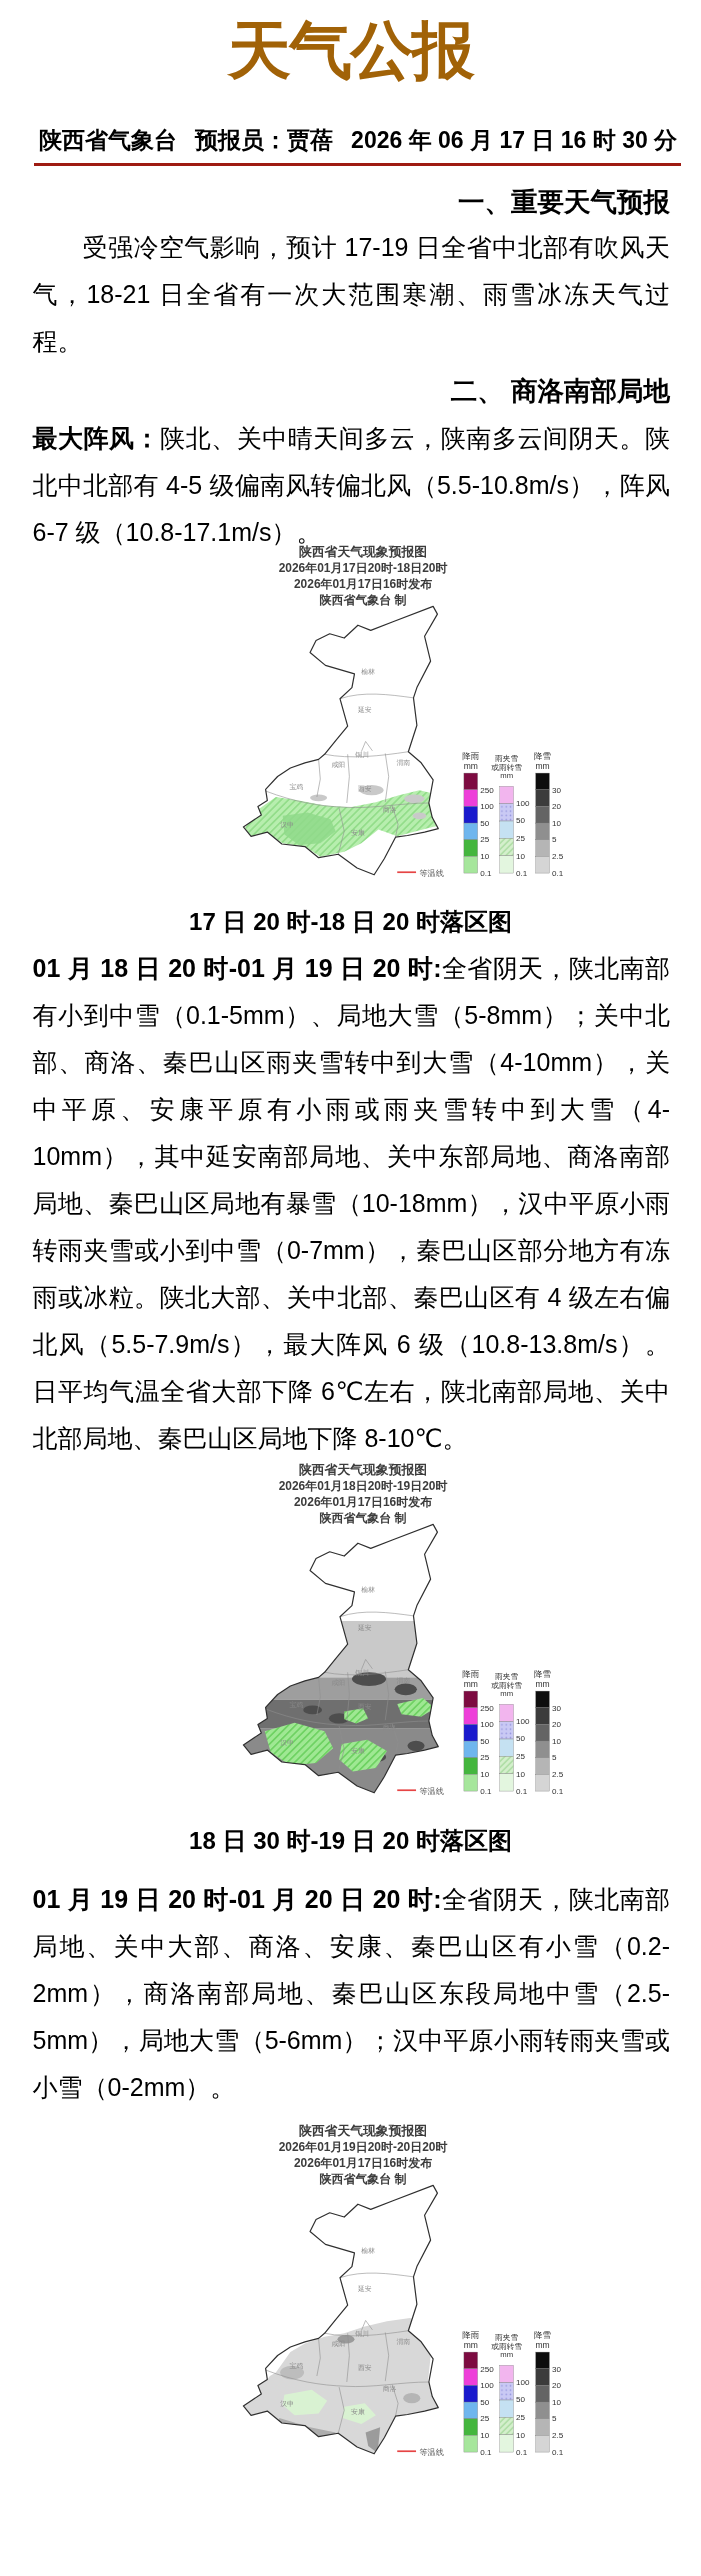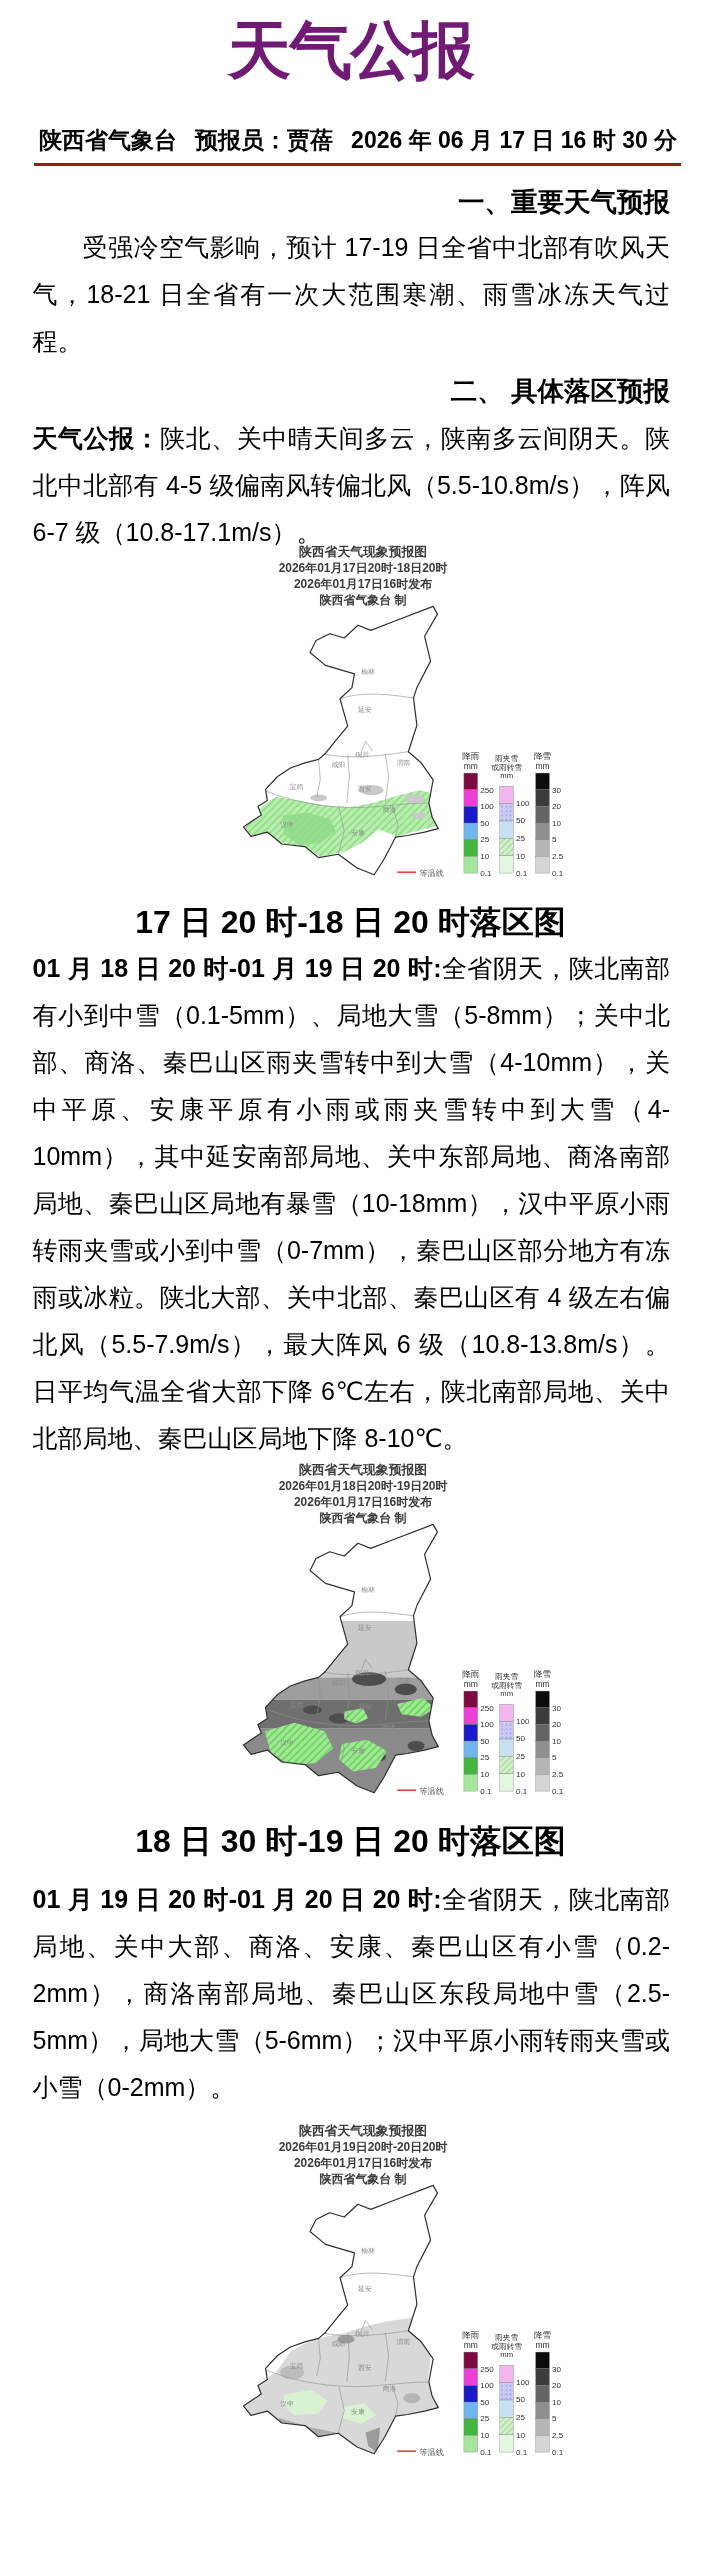--- a/index.html
+++ b/index.html
@@ -14,21 +14,21 @@
     margin:34px 20.5px 0 34px;padding:0 3.4px 7.7px 5.1px;
     border-bottom:3.4px solid #9e1b12;
     font-size:23px;font-weight:bold;white-space:nowrap;
   }
   .sec-heading{font-size:26.5px;font-weight:bold;line-height:34px;margin:19px 31px 0 32.5px;text-align:right;}
   .para{font-size:25px;line-height:47px;margin:5.1px 31px 0 32.5px;text-align:justify;}
   .para .lead{font-weight:bold;}
   .indent{text-indent:2em;}
   .mapfig{display:block;width:479px;height:359px;margin:-12px 0 0 115px;}
   .mapfig text{font-family:"Liberation Sans","DejaVu Sans",sans-serif;}
-  .map-caption{font-size:32px;font-weight:bold;text-align:center;line-height:26px;margin:6px 0 0 0;}
+  .map-caption{font-size:24px;font-weight:bold;text-align:center;line-height:26px;margin:6px 0 0 0;}
   .mt{fill:#3c3c3c;font-weight:600;}
   .outline{fill:none;stroke:#2f2f2f;stroke-width:1.4;stroke-linejoin:round;}
   .borders{fill:none;stroke:#8f8f8f;stroke-width:0.7;}
   .cityname{fill:#8a8a8a;font-size:8px;}
   .lgtick{fill:#333;font-size:9.5px;}
   .lghead{fill:#333;font-size:10px;}
   .lgbar{stroke:#777;stroke-width:0.4;}
 </style>
 </head>
 <body>
@@ -140,35 +140,35 @@
       <text class="lgtick" x="511" y="388">0.1</text>
 
       <line x1="330" y1="384" x2="352" y2="384" stroke-width="2" stroke="#e64545"></line>
       <text x="356" y="388" style="font-size:9.5px;fill:#555">等温线</text>
     </g>
   </defs>
 </svg>
 
 <div class="doc">
 
-  <div class="main-title" style="color: #701a75;">天气公报</div>
+  <div class="main-title" style="color: #a16207;">天气公报</div>
 
   <div class="header-line">
     <span>陕西省气象台</span>
     <span>预报员：贾蓓</span>
     <span>2026 年 06 月 17 日 16 时 30 分</span>
   </div>
 
   <div class="sec-heading">一、重要天气预报</div>
   <div class="para indent">受强冷空气影响，预计 17-19 日全省中北部有吹风天气，18-21 日全省有一次大范围寒潮、雨雪冰冻天气过程。</div>
 
-  <div class="sec-heading" style="margin-top:8.6px">二、 具体落区预报</div>
+  <div class="sec-heading" style="margin-top:8.6px">二、 商洛南部局地</div>
 
   <div class="para" style="margin-top:6.8px">
-    <span class="lead">天气公报：</span><span>陕北、关中晴天间多云，陕南多云间阴天。陕北中北部有 4-5 级偏南风转偏北风（5.5-10.8m/s），阵风 6-7 级（10.8-17.1m/s）。</span>
+    <span class="lead">最大阵风：</span><span>陕北、关中晴天间多云，陕南多云间阴天。陕北中北部有 4-5 级偏南风转偏北风（5.5-10.8m/s），阵风 6-7 级（10.8-17.1m/s）。</span>
   </div>
 
 
   <svg class="mapfig" viewBox="0 0 560 420">
     <text class="mt" x="290" y="14" text-anchor="middle" style="font-size:15px">陕西省天气现象预报图</text>
     <text class="mt" x="290" y="33" text-anchor="middle" style="font-size:14px">2026年01月17日20时-18日20时</text>
     <text class="mt" x="290" y="52" text-anchor="middle" style="font-size:14px">2026年01月17日16时发布</text>
     <text class="mt" x="290" y="70" text-anchor="middle" style="font-size:14px">陕西省气象台 制</text>
     <use href="#prov" fill="#ffffff"></use>
     <g clip-path="url(#provclip)">

